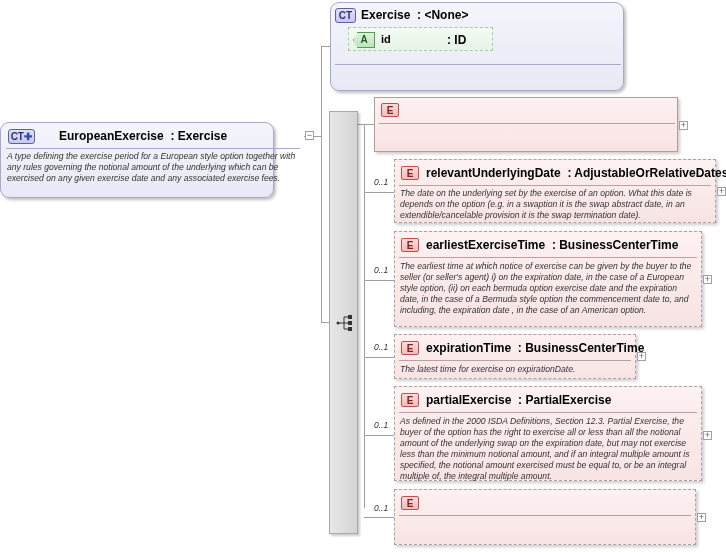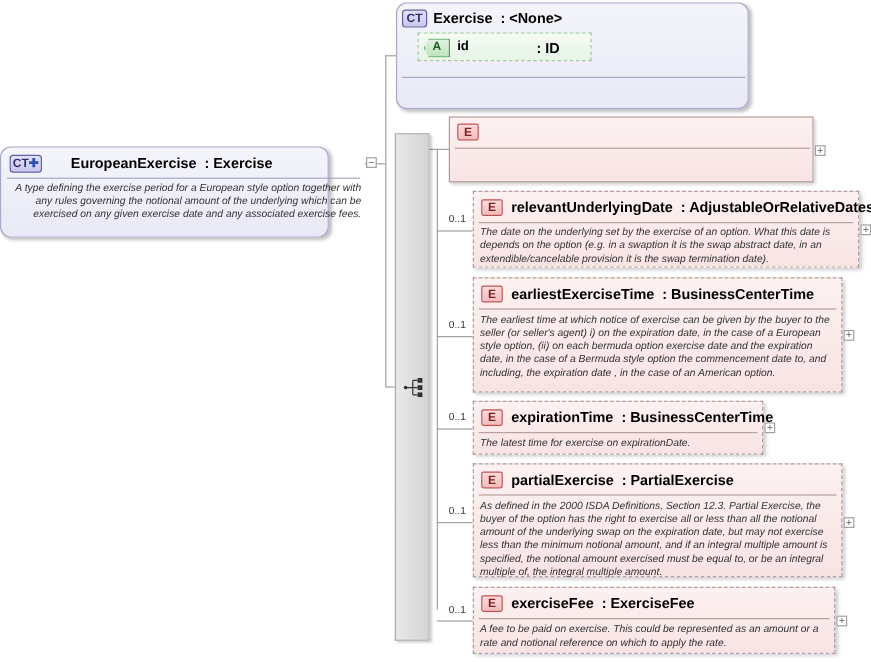--- a/index.html
+++ b/index.html
@@ -10,21 +10,21 @@
   .el-box.req { border:1px solid #b89898; }
   .title { font-weight:bold; font-size:12px; color:#000; white-space:nowrap; position:absolute; }
   .desc { font-style:italic; font-size:8.6px; color:#333; line-height:11px; position:absolute; }
   .sep { position:absolute; height:1px; background:#b8a0a0; }
   .sep-ct { position:absolute; height:1px; background:#a8a8c8; }
   .badge-e { position:absolute; width:18px; height:14px; border:1px solid #c05050; background:linear-gradient(#fbdada,#f1bcbc); border-radius:2px; font-size:10px; font-weight:bold; color:#802020; text-align:center; line-height:14px; box-sizing:border-box; }
   .badge-ct { position:absolute; height:15px; border:1px solid #6060a0; background:linear-gradient(#e0e0f8,#c8c8ec); border-radius:3px; font-size:10px; font-weight:bold; color:#303070; text-align:center; line-height:13px; box-sizing:border-box; }
   .plus { position:absolute; width:9px; height:9px; border:1px solid #a0a0a0; background:#fff; box-sizing:border-box; font-size:9px; line-height:7px; text-align:center; color:#606060; }
   .line-h { position:absolute; height:1px; background:#a0a0a0; }
   .line-v { position:absolute; width:1px; background:#a0a0a0; }
-  .card { position:absolute; font-size:8.5px; color:#333; }
+  .card { position:absolute; font-size:8.5px; font-style:italic; color:#333; }
   .seq { position:absolute; left:329px; top:111px; width:29px; height:423px; background:linear-gradient(90deg,#e8e8e8,#d4d4d4); border:1px solid #a8a8a8; box-sizing:border-box; box-shadow:2px 2px 2px rgba(0,0,0,0.2); }
 </style>
 </head>
 <body>
 
 <div class="line-h" style="left:304px;top:136px;width:17px;"></div>
 <div class="line-v" style="left:321px;top:46px;height:276px;"></div>
 <div class="line-h" style="left:321px;top:46px;width:9px;"></div>
 <div class="line-h" style="left:321px;top:322px;width:8px;"></div>
 <div class="line-v" style="left:364px;top:124px;height:384px;"></div>
@@ -32,21 +32,21 @@
 <div class="line-h" style="left:364px;top:192px;width:30px;"></div>
 <div class="line-h" style="left:364px;top:280px;width:30px;"></div>
 <div class="line-h" style="left:364px;top:357px;width:30px;"></div>
 <div class="line-h" style="left:364px;top:435px;width:30px;"></div>
 <div class="line-h" style="left:364px;top:517px;width:30px;"></div>
 
 <div class="box ct-box" style="left:0;top:98px;width:274px;height:76px;margin-top:24px;">
   <div class="badge-ct" style="left:7px;top:6px;width:27px;"><span>CT</span><span style="color:#3050b0;">✚</span></div>
   <span class="title" style="left:41px;top:6px;padding-left:17px;"><span>EuropeanExercise</span>&nbsp;&nbsp;<span>: Exercise</span></span>
   <div class="sep-ct" style="left:5px;top:25px;width:294px;"></div>
-  <div class="desc" style="left:6px;top:28px;width:294px;text-align:right;">A type defining the exercise period for a European style option together with any rules governing the notional amount of the underlying which can be exercised on any given exercise date and any associated exercise fees.</div>
+  <div class="desc" style="left:6px;top:28px;width:294px;">A type defining the exercise period for a European style option together with any rules governing the notional amount of the underlying which can be exercised on any given exercise date and any associated exercise fees.</div>
 </div>
 <div class="plus" style="left:305px;top:131px;"><span>−</span></div>
 
 <div class="box ct-box" style="left:330px;top:2px;width:294px;height:89px;">
   <div class="badge-ct" style="left:4px;top:5px;width:21px;">CT</div>
   <span class="title" style="left:30px;top:5px;"><span>Exercise</span>&nbsp;&nbsp;<span>: &lt;None&gt;</span></span>
   <div class="box" style="left:17px;top:24px;width:145px;height:24px;border:1px dashed #a8c8a8;background:linear-gradient(#f4fbf4,#e6f4e6);">
     <div style="position:absolute;left:4px;top:4px;width:20px;height:14px;background:linear-gradient(#dff2df,#bfe3bf);border:1px solid #50a050;clip-path:polygon(20% 0,100% 0,100% 100%,20% 100%,0 50%);font-size:10px;font-weight:bold;color:#206020;text-align:center;line-height:14px;">A</div>
     <span style="position:absolute;left:32px;top:5px;font-size:11px;font-weight:bold;">id</span>
     <span style="position:absolute;left:98px;top:5px;font-size:12px;font-weight:bold;">: ID</span>
@@ -106,17 +106,15 @@
   <div class="badge-e" style="left:6px;top:6px;">E</div>
   <span class="title" style="left:31px;top:6px;"><span>partialExercise</span>&nbsp;&nbsp;<span>: PartialExercise</span></span>
   <div class="sep" style="left:4px;top:25px;width:298px;"></div>
   <div class="desc" style="left:5px;top:29px;width:298px;">As defined in the 2000 ISDA Definitions, Section 12.3. Partial Exercise, the buyer of the option has the right to exercise all or less than all the notional amount of the underlying swap on the expiration date, but may not exercise less than the minimum notional amount, and if an integral multiple amount is specified, the notional amount exercised must be equal to, or be an integral multiple of, the integral multiple amount.</div>
 </div>
 <div class="plus" style="left:703px;top:431px;"><span>+</span></div>
 
 <span class="card" style="left:374px;top:503px;">0..1</span>
 <div class="box el-box opt" style="left:394px;top:489px;width:302px;height:56px;">
   <div class="badge-e" style="left:6px;top:6px;">E</div>
-  <span class="title" style="left:31px;top:6px;"><span>exerciseFee</span>&nbsp;&nbsp;<span>: ExerciseFee</span></span>
   <div class="sep" style="left:4px;top:25px;width:292px;"></div>
-  <div class="desc" style="left:5px;top:29px;width:292px;">A fee to be paid on exercise. This could be represented as an amount or a rate and notional reference on which to apply the rate.</div>
 </div>
 <div class="plus" style="left:697px;top:513px;"><span>+</span></div>
 
 </body></html>

